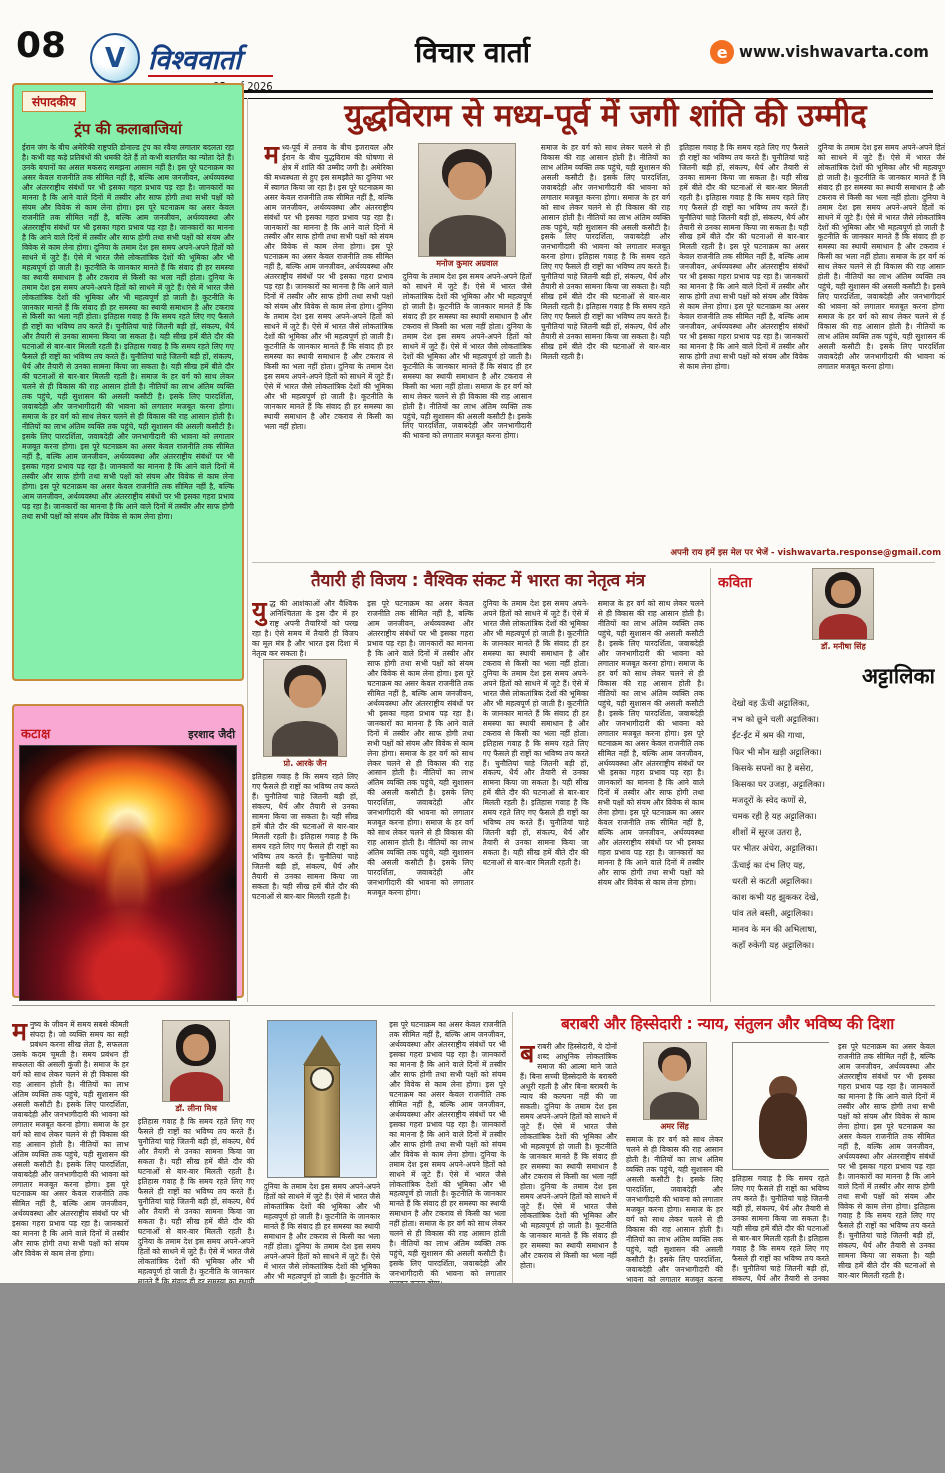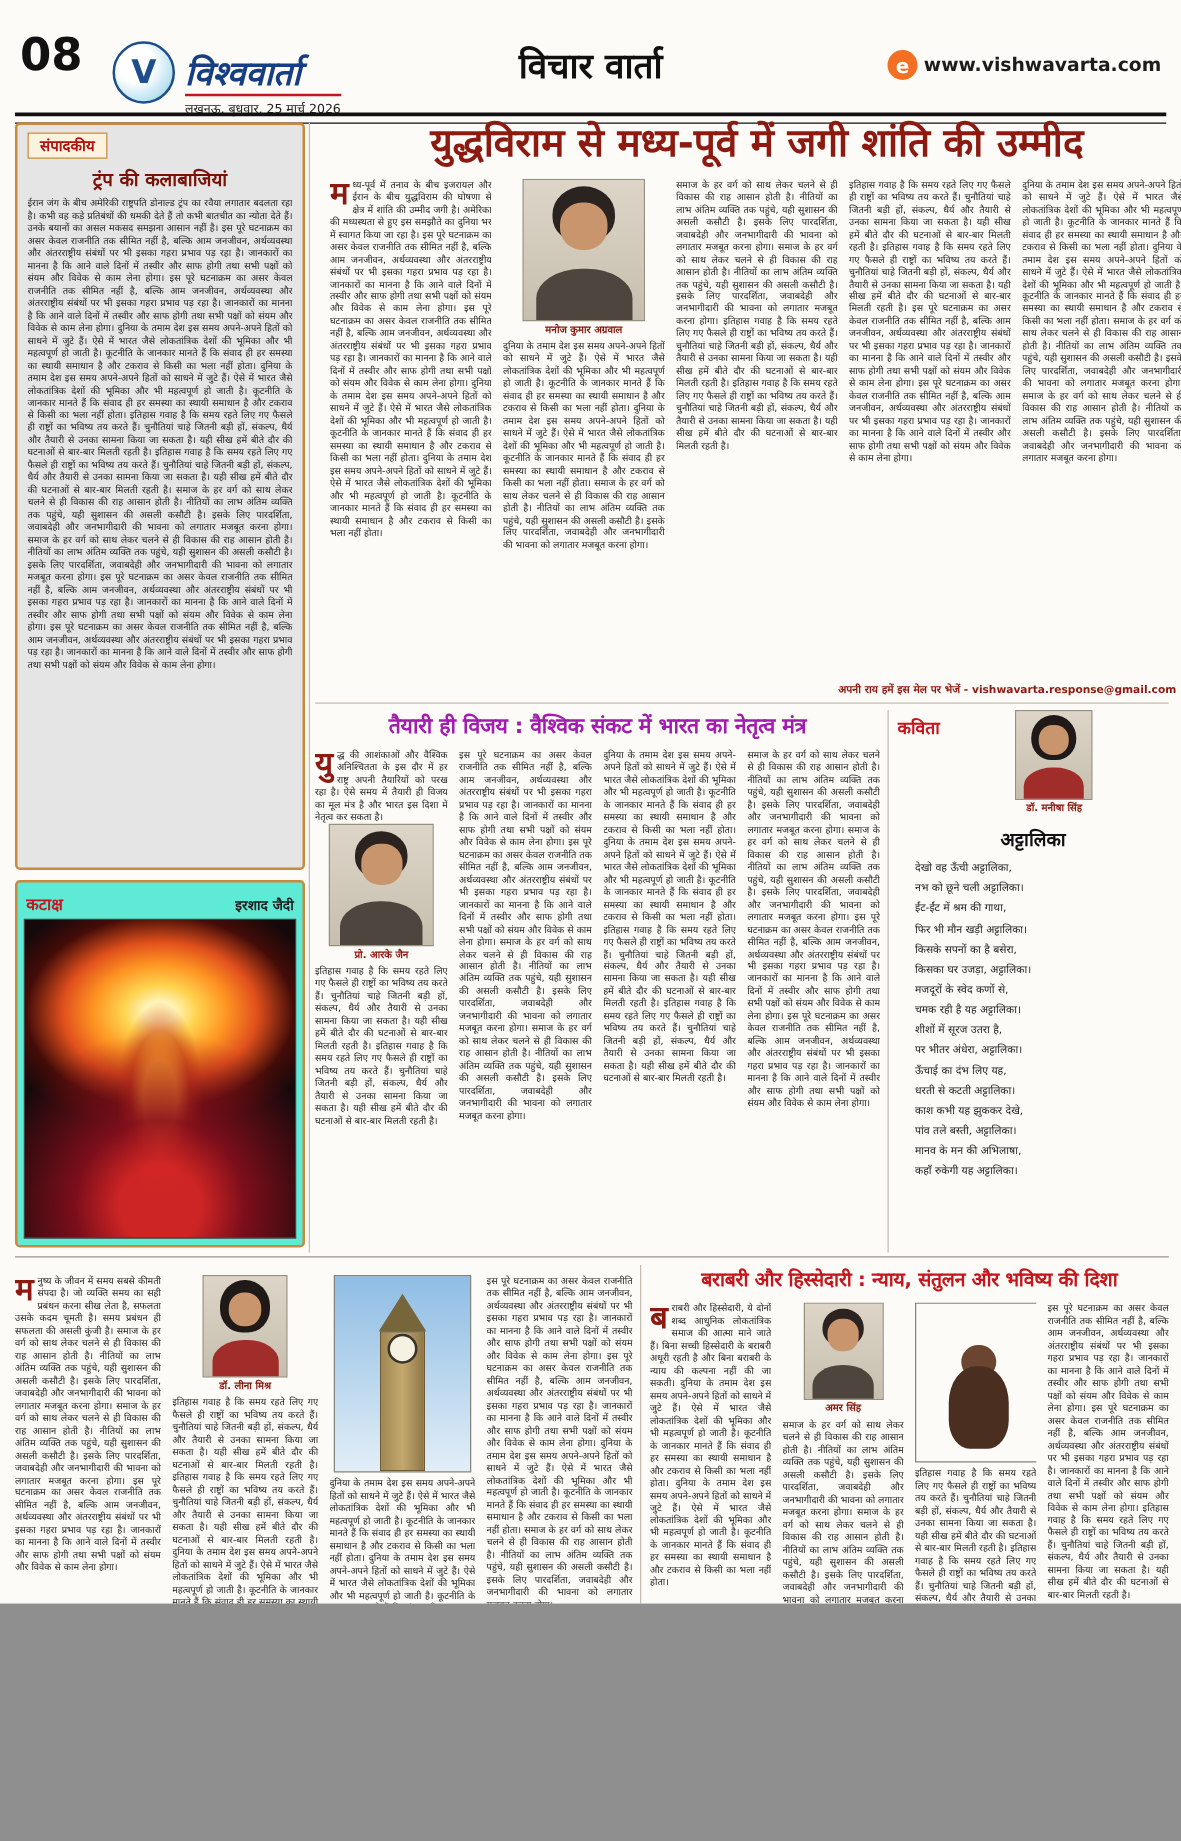--- a/index.html
+++ b/index.html
@@ -43,57 +43,57 @@
   .ph-torso{position:absolute;bottom:-8%;left:10%;width:80%;height:44%;background:#4e463e;border-radius:48% 48% 0 0;}
   .woman .ph-hair{top:4%;left:20%;width:60%;height:52%;background:#1f1a18;}
   .woman .ph-torso{background:#a12d2a;}
   .sz-lead{width:96px;height:112px;}
   .sz-second{width:82px;height:96px;}
   .sz-bl{width:66px;height:80px;}
   .sz-br{width:62px;height:76px;}
   .sz-poem{width:60px;height:70px;}
 
   
-  .editorial{left:12px;top:98px;width:232px;height:598px;border:2px solid #c98a3d;border-radius:4px;
-             background:#e5e5e5;padding:6px 8px;box-sizing:border-box;}
+  .editorial{left:12px;top:83px;width:232px;height:598px;border:2px solid #c98a3d;border-radius:4px;
+             background:#86efac;padding:6px 8px;box-sizing:border-box;}
   .ed-label{display:inline-block;border:1px solid #c98a3d;background:#fbf3dd;color:#b01310;
             font-size:12px;font-weight:bold;padding:1px 9px;margin-bottom:4px;}
   .ed-title{font-size:15px;font-weight:bold;color:#7a1208;text-align:center;margin:2px 0 5px 0;}
   .ed-body{height:524px;overflow:hidden;}
 
   
   .kataksha{left:12px;top:704px;width:232px;height:294px;border:2px solid #c98a3d;border-radius:4px;
-            background:#5eead4;padding:8px 5px;box-sizing:border-box;}
+            background:#f9a8d4;padding:18px 5px;box-sizing:border-box;}
   .kt-head{display:flex;justify-content:space-between;align-items:center;padding:0 2px 3px 2px;}
   .kt-label{font-size:13px;font-weight:bold;color:#c4161c;}
   .kt-credit{font-size:11px;font-weight:bold;color:#222;}
   .explosion{width:100%;height:256px;border:1px solid #444;box-sizing:border-box;
     background:
       radial-gradient(circle at 50% 90%, rgba(215,38,38,.95) 0 13%, rgba(135,15,28,.9) 27%, rgba(40,6,10,0) 55%),
       radial-gradient(ellipse 16% 30% at 50% 56%, #ff9d2e 0 40%, rgba(200,60,20,.55) 70%, rgba(0,0,0,0) 100%),
       radial-gradient(ellipse 62% 38% at 50% 29%, #fff3b8 0 9%, #ffd34e 22%, #ff9422 40%, #e0501c 58%, rgba(70,12,8,.95) 80%, rgba(22,9,11,1) 100%),
       linear-gradient(#1a0d0e,#120a0c);}
 
   
   .lead-article{left:264px;top:96px;width:683px;height:462px;}
   .lead-headline{margin:0;font-size:31px;font-weight:bold;color:#8c1a10;text-align:center;line-height:1.25;}
   .lead-cols{height:392px;margin-top:8px;}
   .feedback{position:absolute;right:2px;bottom:0;background:#fcfbf7;padding:1px 4px;
             font-size:8.5px;font-weight:bold;color:#8c1a10;}
 
   
   .second-article{left:252px;top:568px;width:452px;height:434px;}
-  .second-headline{margin:0;font-size:17px;font-weight:bold;color:#a21caf;text-align:center;letter-spacing:-0.2px;}
+  .second-headline{margin:0;font-size:17px;font-weight:bold;color:#7f1d1d;text-align:center;letter-spacing:-0.2px;}
   .second-cols{height:396px;margin-top:8px;}
 
   
   .poem{left:718px;top:568px;width:217px;height:434px;overflow:hidden;}
   .poem-head{display:flex;justify-content:space-between;align-items:flex-start;}
   .poem-label{font-size:14px;font-weight:bold;color:#c4161c;margin-top:4px;}
-  .poem-title{font-size:15px;font-weight:bold;color:#111;text-align:center;margin:6px 0 6px 0;}
+  .poem-title{font-size:21px;font-weight:bold;color:#111;text-align:right;margin:6px 0 6px 0;}
   .poem-line{font-size:8.5px;line-height:1.9;color:#222;padding-left:14px;}
 
   
   .bl-article{left:12px;top:1012px;width:494px;height:424px;}
   .bl-headline{margin:0;font-size:24px;font-weight:bold;color:#c4161c;text-align:center;}
   .bl-cols{height:382px;margin-top:8px;}
   .br-article{left:520px;top:1012px;width:415px;height:424px;}
   .br-headline{margin:0;font-size:15.5px;font-weight:bold;color:#c4161c;text-align:center;letter-spacing:-0.2px;}
   .br-cols{height:388px;margin-top:8px;}
 

